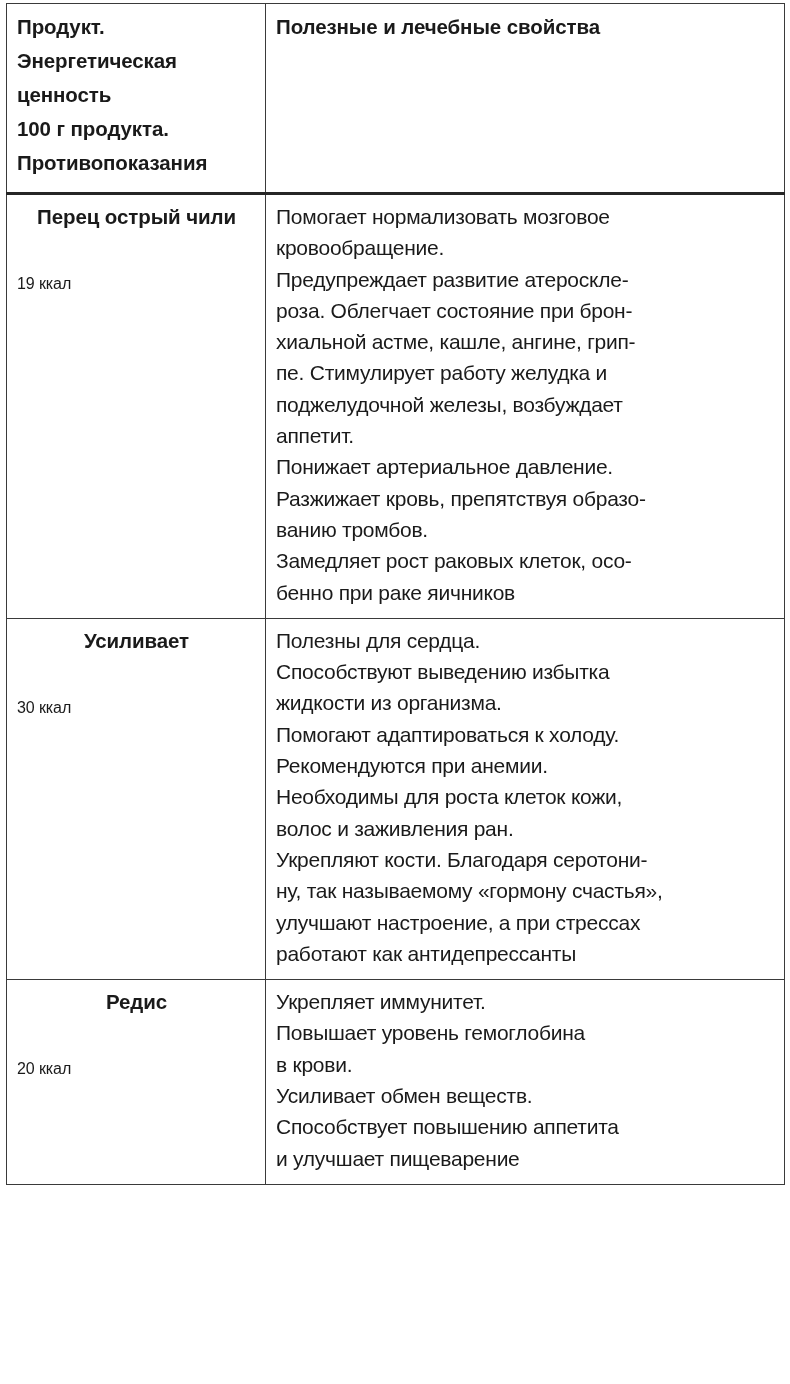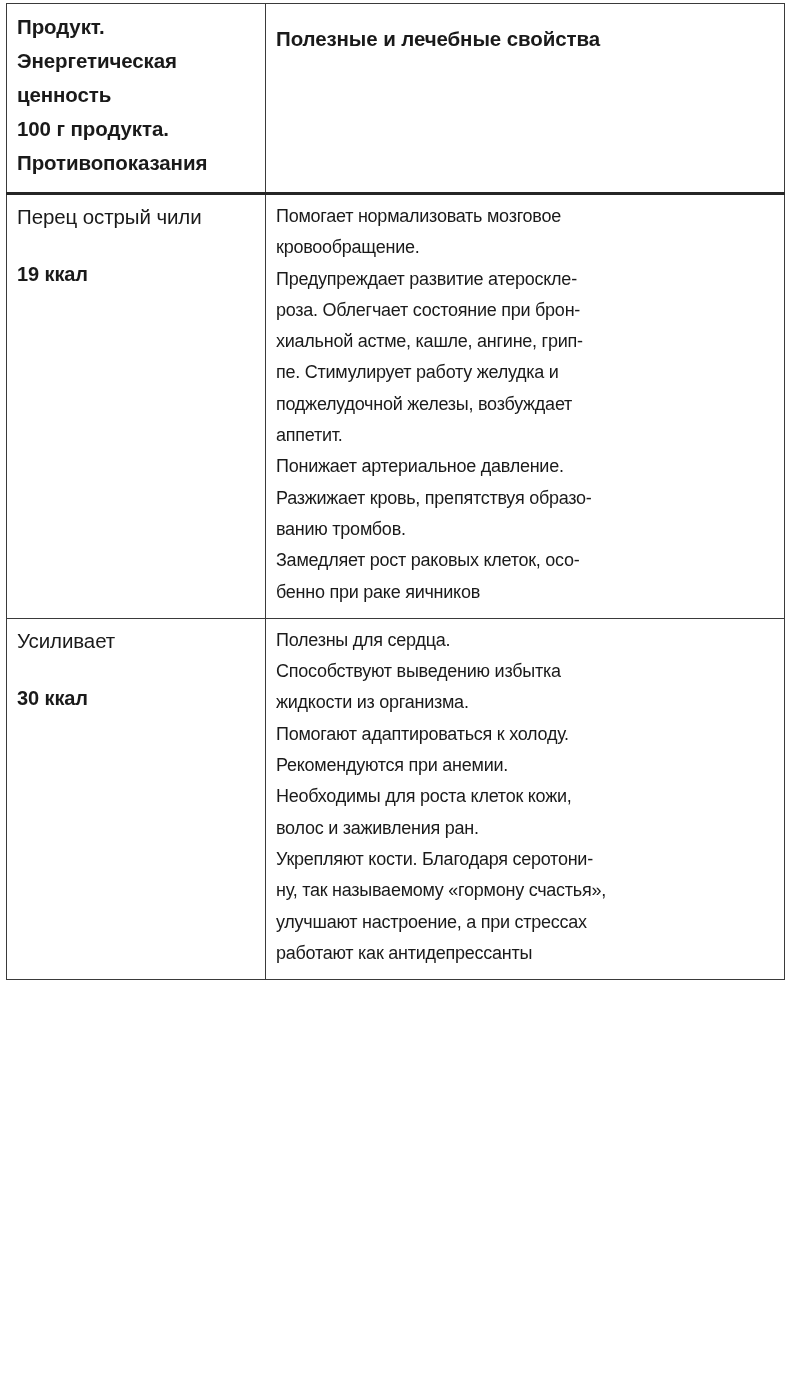--- a/index.html
+++ b/index.html
@@ -53,43 +53,43 @@
   
   .hdr-text {
     font-weight: bold;
     font-size: 20.5px;
     line-height: 34px;
     letter-spacing: -0.1px;
     white-space: pre-line;
   }
   .hdr-text.right {
     padding-top: 0px;
-    margin-top: 12px;
   }
 
   
   .prod-name {
-    font-weight: normal;
+    font-weight: bold;
     font-size: 20.5px;
     line-height: 29px;
     letter-spacing: -0.1px;
     white-space: pre-line;
+    text-align: center;
   }
   .prod-kcal {
-    font-weight: bold;
-    font-size: 20px;
+    font-weight: normal;
+    font-size: 16px;
     line-height: 29px;
     letter-spacing: -0.1px;
-    margin-top: 29px;
+    margin-top: 38px;
   }
 
   
   .prop-text {
     font-weight: normal;
-    font-size: 18px;
+    font-size: 21px;
     line-height: 31.3px;
     letter-spacing: -0.25px;
     white-space: pre-line;
   }
 
   
   tr.header-row .cell-inner     { padding: 6px 9px 12px 10px; }
   tr.data-row   .cell-inner     { padding: 7px 9px 10px 10px; }
   tr.data-row   .cell-inner.rt  { padding: 6px 9px 10px 10px; }
 </style>
@@ -163,17 +163,35 @@
 Необходимы для роста клеток кожи,
 волос и заживления ран.
 Укрепляют кости. Благодаря серотони-
 ну, так называемому «гормону счастья»,
 улучшают настроение, а при стрессах
 работают как антидепрессанты</div>
           </div>
         </td>
       </tr>
 
+      <tr class="data-row">
+        <td>
+          <div class="cell-inner">
+            <div class="prod-name">Редис</div>
+            <div class="prod-kcal">20 ккал</div>
+          </div>
+        </td>
+        <td>
+          <div class="cell-inner rt">
+            <div class="prop-text">Укрепляет иммунитет.
+Повышает уровень гемоглобина
+в крови.
+Усиливает обмен веществ.
+Способствует повышению аппетита
+и улучшает пищеварение</div>
+          </div>
+        </td>
+      </tr>
 
 
     </tbody>
   </table>
 </div>
 
 </body></html>

